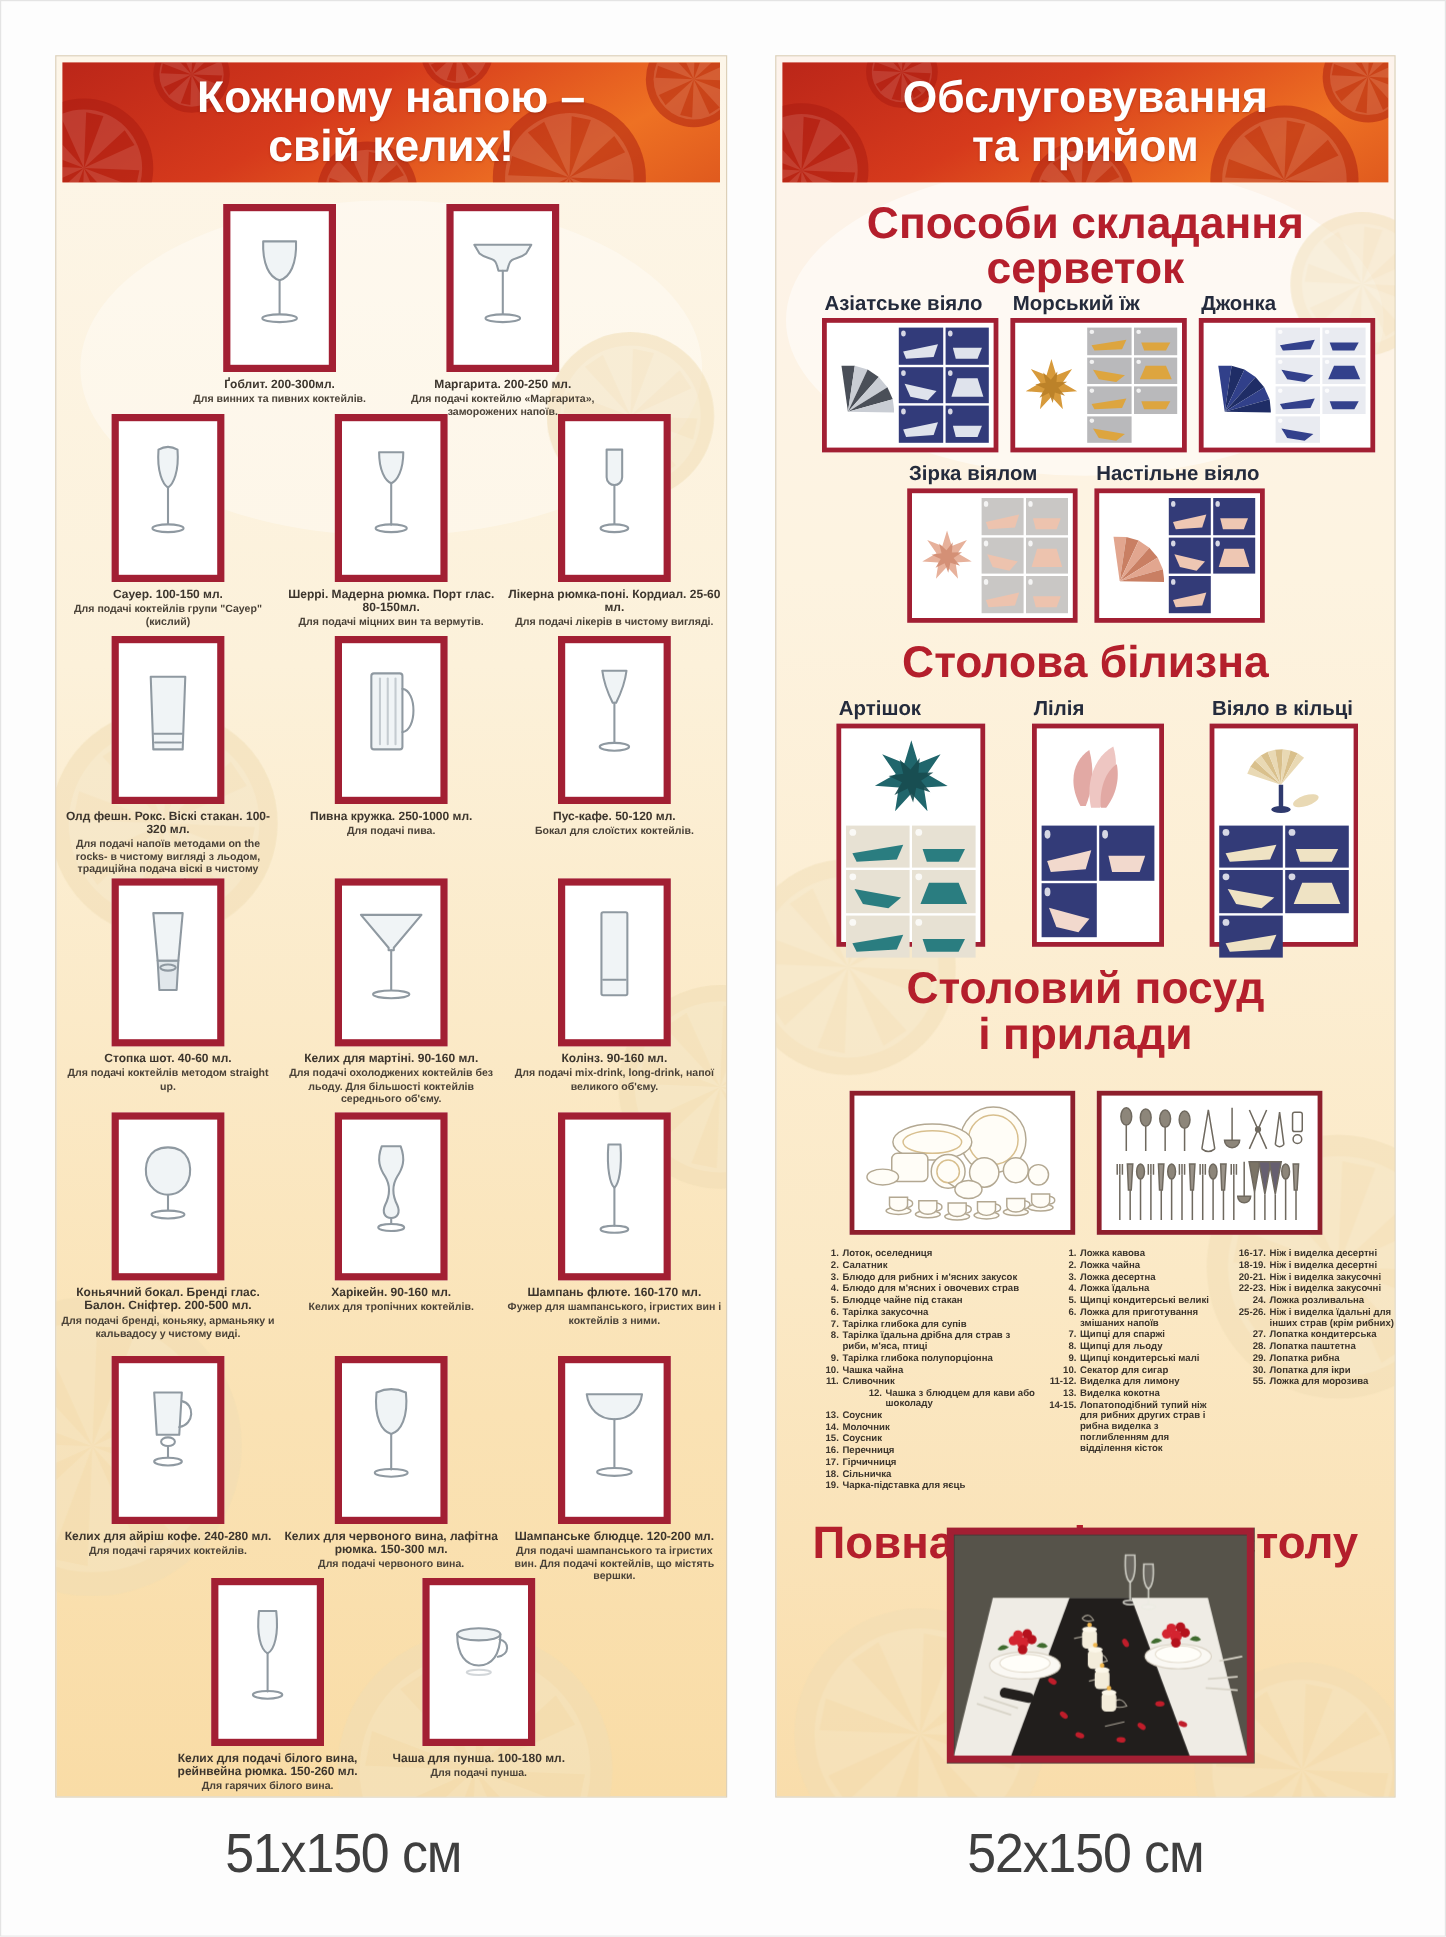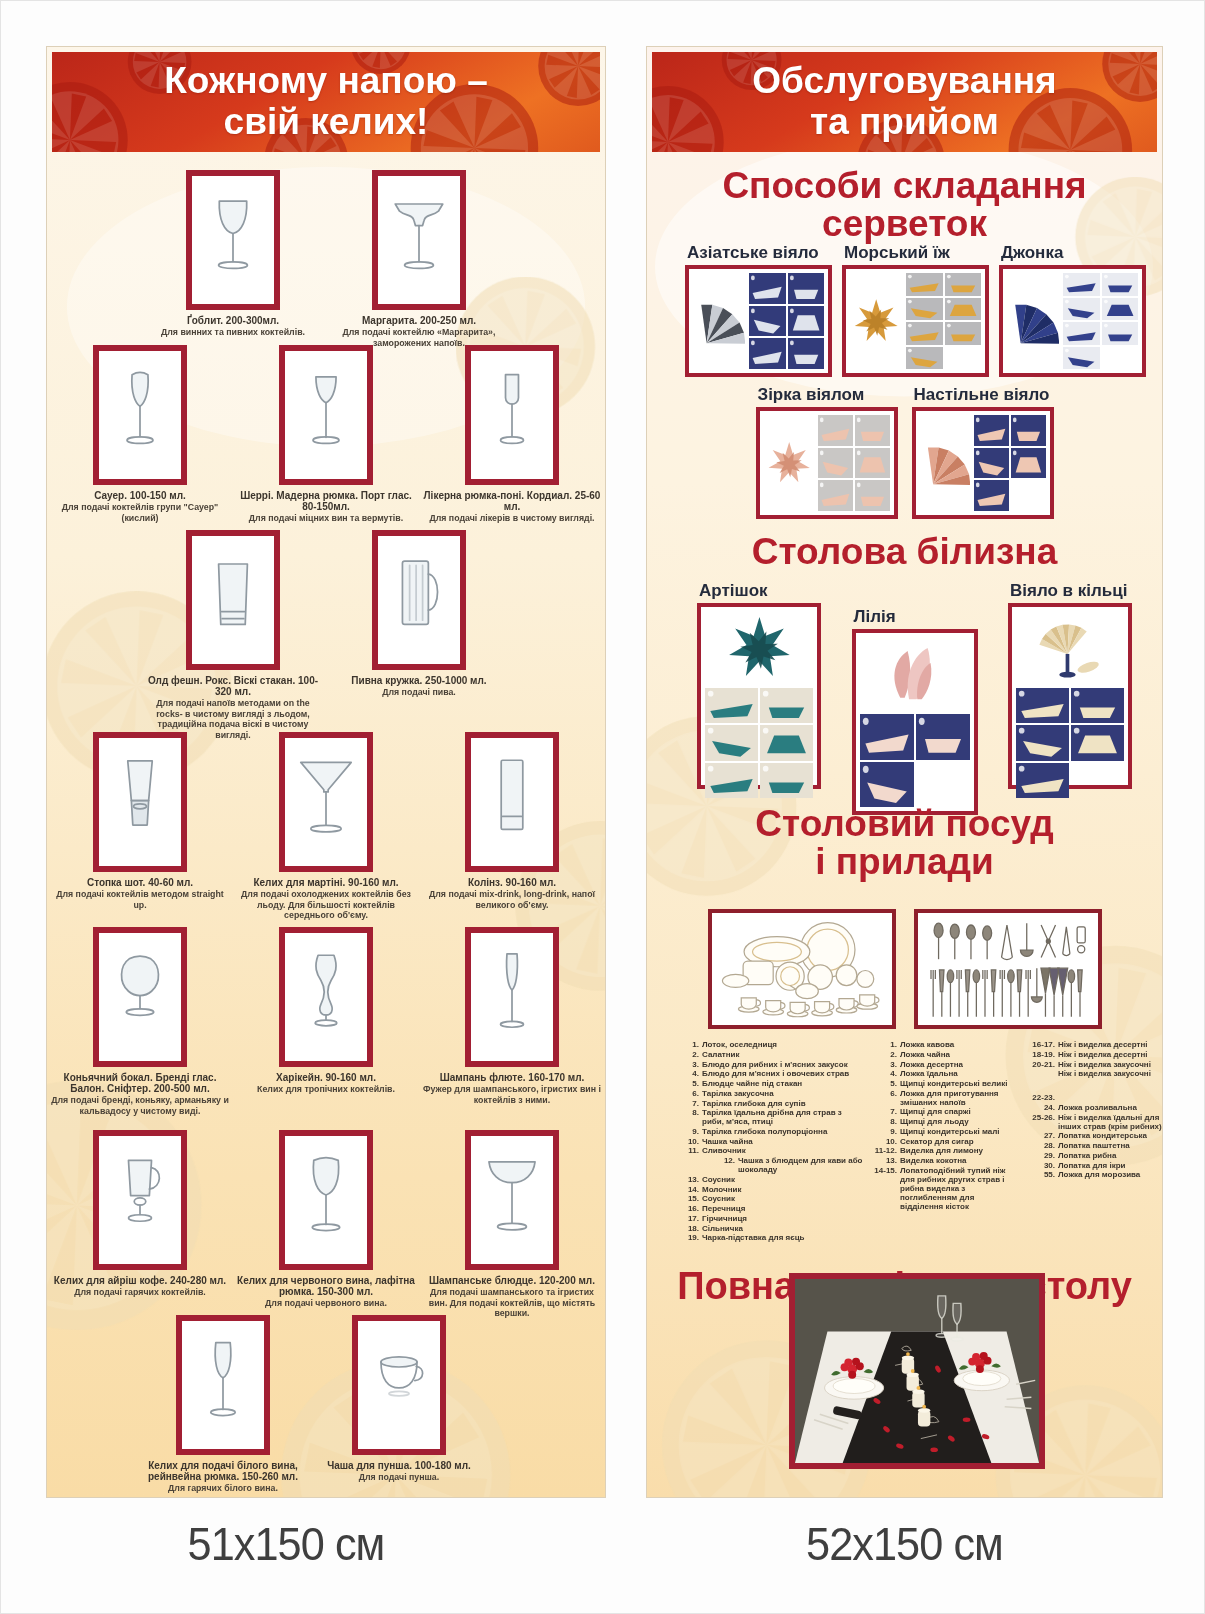--- a/index.html
+++ b/index.html
@@ -340,20 +340,35 @@
                   <line x1="46" y1="22" x2="46" y2="98" opacity=".45"></line>
                   <line x1="55" y1="22" x2="55" y2="98" opacity=".45"></line>
                 </g>
               </svg>
             </div>
             <div class="glass-cap">
               <div class="t">Пивна кружка. 250-1000 мл.</div>
               <div class="d">Для подачі пива.</div>
             </div>
           </div>
+          <div class="glass-cell">
+            <div class="glass-box">
+              <svg viewBox="0 0 100 140" class="glass-svg">
+                <g stroke="#8f99a1" stroke-width="2.4" fill="none" stroke-linecap="round" stroke-linejoin="round">
+                  <path d="M36 13 H64 C62 30 55 44 52 50 H48 C45 44 38 30 36 13 Z" fill="rgba(222,230,234,.45)"></path>
+                  <line x1="50" y1="50" x2="50" y2="96"></line>
+                  <ellipse cx="50" cy="101" rx="17" ry="4.5"></ellipse>
+                </g>
+              </svg>
+            </div>
+            <div class="glass-cap">
+              <div class="t">Пус-кафе. 50-120 мл.</div>
+              <div class="d">Бокал для слоїстих коктейлів.</div>
+            </div>
+          </div>
         </div>
         <div class="glass-row" style="top: 685px;">
           <div class="glass-cell">
             <div class="glass-box">
               <svg viewBox="0 0 100 140" class="glass-svg">
                 <g stroke="#8f99a1" stroke-width="2.4" fill="none" stroke-linecap="round" stroke-linejoin="round">
                   <path d="M33 13 H67 L62 68 H38 Z" fill="rgba(222,230,234,.45)"></path>
                   <path d="M38 68 H62 L60 102 H40 Z" fill="rgba(205,215,221,.6)"></path>
                   <ellipse cx="50" cy="76" rx="9" ry="3.5"></ellipse>
                 </g>
@@ -975,21 +990,21 @@
               </div>
               <div class="nstep" style="background: rgb(231, 225, 211);">
                 <svg viewBox="0 0 30 20" preserveAspectRatio="none">
                   <polygon points="5,11 25,11 22,17 7,17" fill="#2a7d80"></polygon>
                   <circle cx="3.2" cy="3.2" r="1.6" fill="#ffffff" opacity=".8"></circle>
                 </svg>
               </div>
             </div>
           </div>
         </div>
-        <div class="nbox" style="width: 126px; margin-top: 26px;">
+        <div class="nbox" style="width: 110px;">
           <div class="nlabel">Лілія</div>
           <div class="lframe">
             <div class="lmain">
               <svg viewBox="0 0 100 100">
                 <path d="M31 82 C16 54 24 30 41 19 C47 42 45 63 37 82 Z" fill="#e2a9a4"></path>
                 <path d="M43 84 C36 52 49 25 68 15 C76 41 67 68 53 84 Z" fill="#eec6c2"></path>
                 <path d="M54 84 C52 62 60 42 72 35 C76 56 68 74 60 84 Z" fill="#e2a9a4"></path>
               </svg>
             </div>
             <div class="lsteps">
@@ -1308,21 +1323,21 @@
           </div>
           <div class="li">
             <div class="n" style="flex: 0 0 30px;">18-19.</div>
             <div class="t">Ніж і виделка десертні</div>
           </div>
           <div class="li">
             <div class="n" style="flex: 0 0 30px;">20-21.</div>
             <div class="t">Ніж і виделка закусочні</div>
           </div>
           <div class="li">
-            <div class="n" style="flex: 0 0 30px; margin-top: 24px;">22-23.</div>
+            <div class="n" style="flex: 0 0 30px;">22-23.</div>
             <div class="t">Ніж і виделка закусочні</div>
           </div>
           <div class="li">
             <div class="n" style="flex: 0 0 30px;">24.</div>
             <div class="t">Ложка розливальна</div>
           </div>
           <div class="li">
             <div class="n" style="flex: 0 0 30px;">25-26.</div>
             <div class="t">Ніж і виделка їдальні для інших страв (крім рибних)</div>
           </div>

